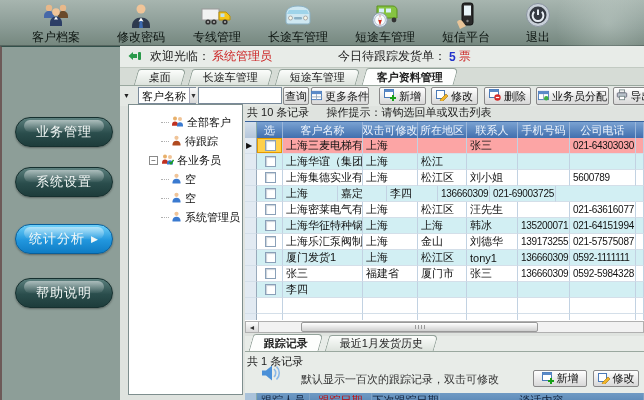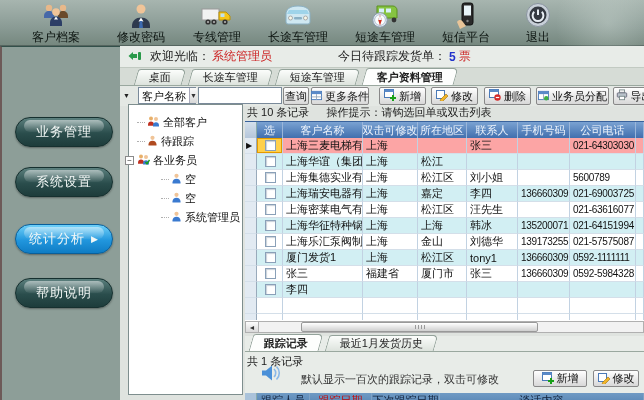--- a/index.html
+++ b/index.html
@@ -59,21 +59,21 @@
   .btn { display:inline-flex; align-items:center; justify-content:center; gap:3px; height:18px;
     background:linear-gradient(#ffffff,#e9e9e9 55%,#d8d8d8); border:1px solid #888; border-radius:2px;
     font-size:11px; color:#111; cursor:pointer; padding:0 4px; white-space:nowrap; }
   .btn svg { flex:0 0 auto; }
 
   
   .tree-panel { position:absolute; left:128px; top:104px; width:115px; height:291px;
     background:#fff; border:1px solid #7e8e8e; padding-top:8px; }
   .tree-item { display:flex; align-items:center; height:19px; font-size:11px; color:#111; cursor:pointer; white-space:nowrap; }
   .tree-item .tree-label { margin-left:3px; }
-  .lvl1 { padding-left:8px; }
+  .lvl1 { padding-left:32px; }
   .lvl2 { padding-left:32px; }
   .expander { width:9px; height:9px; border:1px solid #8a8a8a; background:#fff; font-size:8px; line-height:7px;
     text-align:center; color:#333; margin-right:3px; margin-left:-12px; }
   .expander::before { content:"−"; }
   .tree-dots { width:8px; border-top:1px dotted #b0b0b0; margin-right:2px; }
 
   
   .status-line { position:absolute; left:247px; top:105px; width:396px; height:15px; font-size:11px; color:#1a1a1a; white-space:nowrap; }
   .status-line .gap { display:inline-block; width:14px; }
   .table-block { position:absolute; left:245px; top:121px; width:399px; height:212px; background:#fff; }
@@ -437,21 +437,20 @@
           <div class="cell c5">刘小姐</div>
           <div class="cell c6 num"></div>
           <div class="cell c7 num">5600789</div>
           <div class="cell c8"></div>
         </div>
           <div class="trow">
           <div class="cell c0"></div>
           <div class="cell c1 csel">
               <span class="checkbox"></span>
             </div>
-          <div class="cell c2">上海瑞安电器有</div>
           <div class="cell c3">上海</div>
           <div class="cell c4">嘉定</div>
           <div class="cell c5">李四</div>
           <div class="cell c6 num">136660309</div>
           <div class="cell c7 num">021-69003725</div>
           <div class="cell c8"></div>
         </div>
           <div class="trow">
           <div class="cell c0"></div>
           <div class="cell c1 csel">

